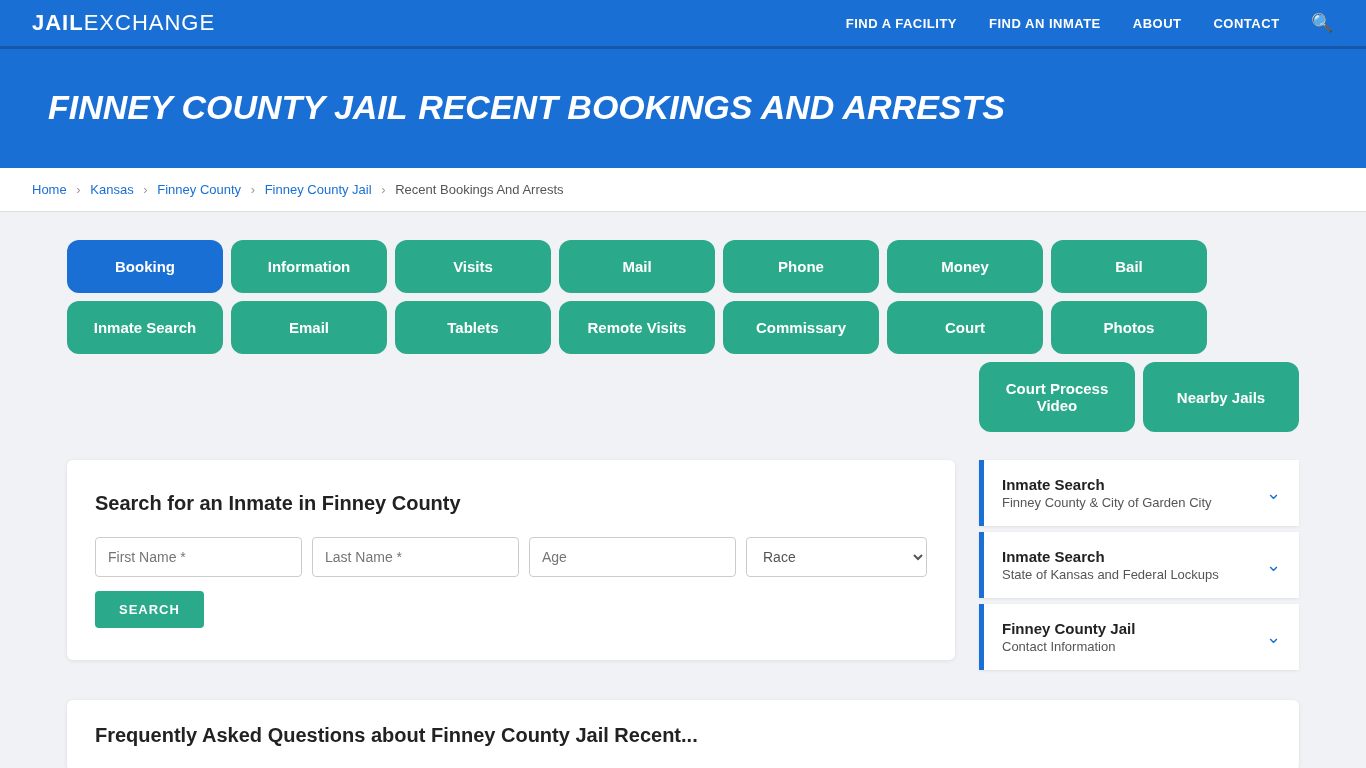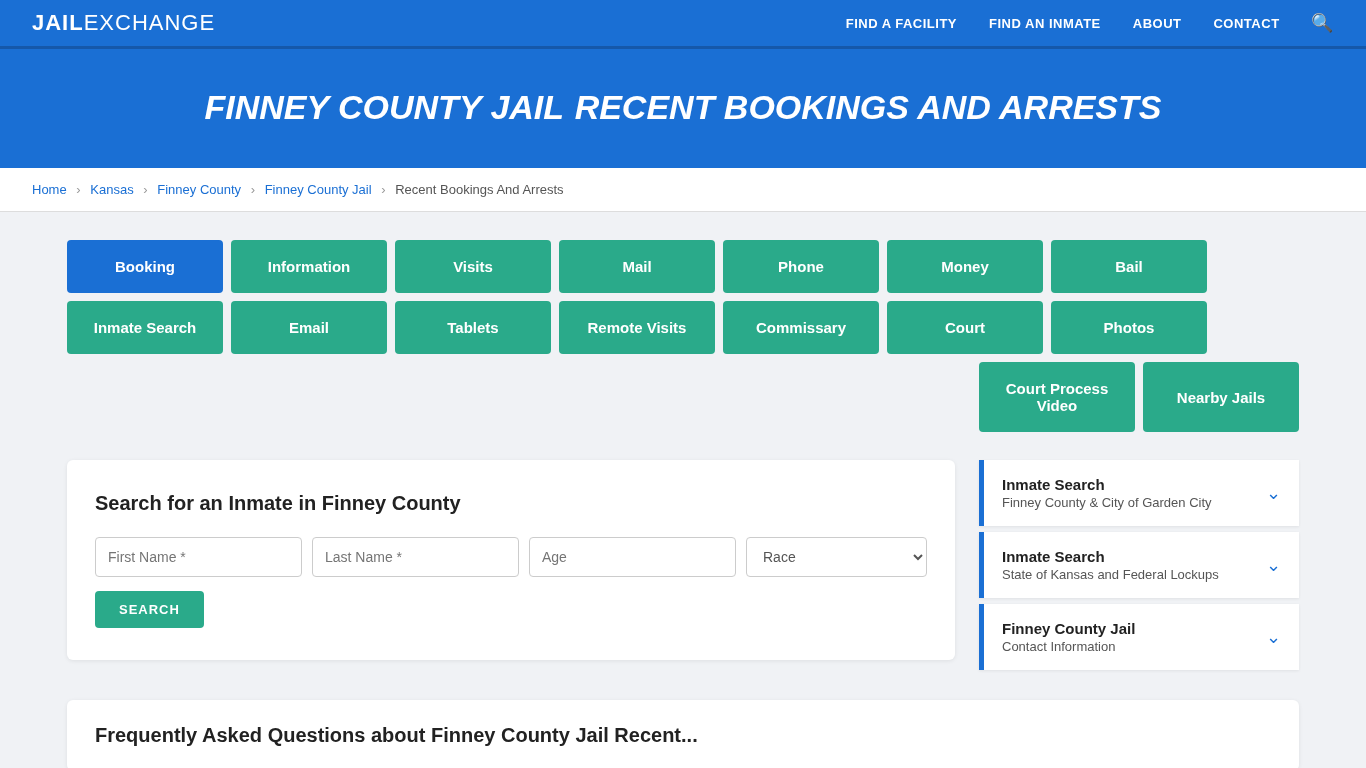--- a/index.html
+++ b/index.html
@@ -43,21 +43,20 @@
 
     
     .hero {
       background: #1a6fd4;
       padding: 36px 48px 40px;
     }
     .hero h1 {
       color: #fff;
       font-size: 38px;
       font-weight: 800;
-      text-align: center;
     }
     .hero h1 span {
       font-style: italic;
       font-weight: 800;
       font-size: 34px;
       text-transform: uppercase;
     }
 
     
     .breadcrumb {
@@ -94,21 +93,21 @@
     .nav-btn {
       flex: 1;
       max-width: 156px;
       padding: 18px 8px;
       text-align: center;
       font-size: 15px;
       font-weight: 600;
       color: #fff;
       background: #2aaa8a;
       border: none;
-      border-radius: 4px;
+      border-radius: 12px;
       cursor: pointer;
       text-decoration: none;
       display: inline-block;
     }
     .nav-btn.active {
       background: #1a6fd4;
     }
 
     
     .two-col {

